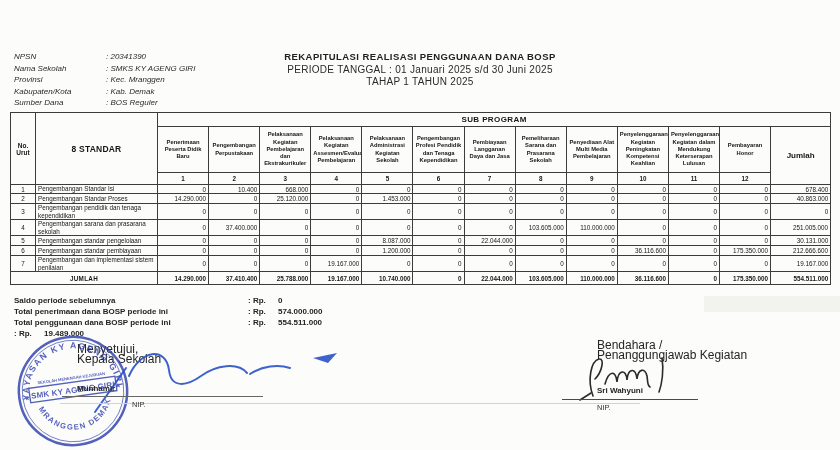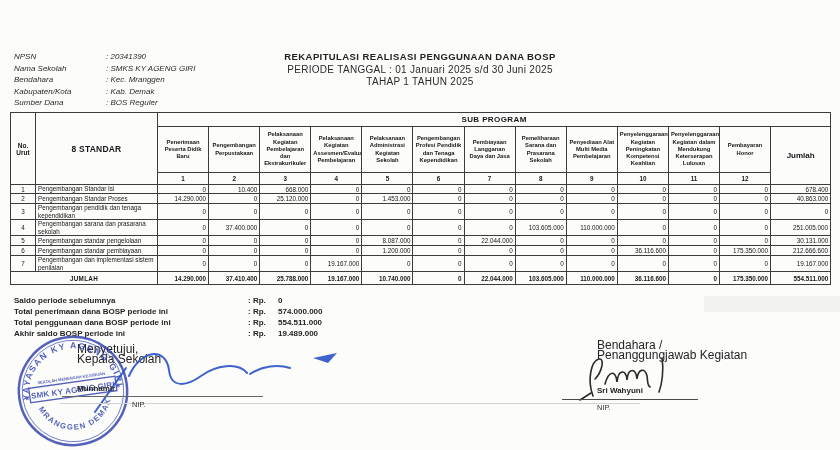--- a/index.html
+++ b/index.html
@@ -76,21 +76,21 @@
   <div class="info-block" id="info-block">
       <div class="info-row">
         <span class="info-label">NPSN</span>
         <span class="info-value">: 20341390</span>
       </div>
       <div class="info-row">
         <span class="info-label">Nama Sekolah</span>
         <span class="info-value">: SMKS KY AGENG GIRI</span>
       </div>
       <div class="info-row">
-        <span class="info-label">Bendahara</span>
+        <span class="info-label">Provinsi</span>
         <span class="info-value">: Kec. Mranggen</span>
       </div>
       <div class="info-row">
         <span class="info-label">Kabupaten/Kota</span>
         <span class="info-value">: Kab. Demak</span>
       </div>
       <div class="info-row">
         <span class="info-label">Sumber Dana</span>
         <span class="info-value">: BOS Reguler</span>
       </div>
@@ -299,21 +299,20 @@
         <span class="summary-label">Total penerimaan dana BOSP periode ini</span>
         <span class="summary-prefix">: Rp.</span>
         <span class="summary-value">574.000.000</span>
       </div>
       <div class="summary-row">
         <span class="summary-label">Total penggunaan dana BOSP periode ini</span>
         <span class="summary-prefix">: Rp.</span>
         <span class="summary-value">554.511.000</span>
       </div>
       <div class="summary-row">
-        <span class="summary-label">Akhir saldo BOSP periode ini</span>
         <span class="summary-prefix">: Rp.</span>
         <span class="summary-value">19.489.000</span>
       </div>
     </div>
   <div class="scan-shade"></div>
 
   <div class="sig sig-left">
     <div class="sig-line">Menyetujui,</div>
     <div class="sig-line">Kepala Sekolah</div>
   </div>

